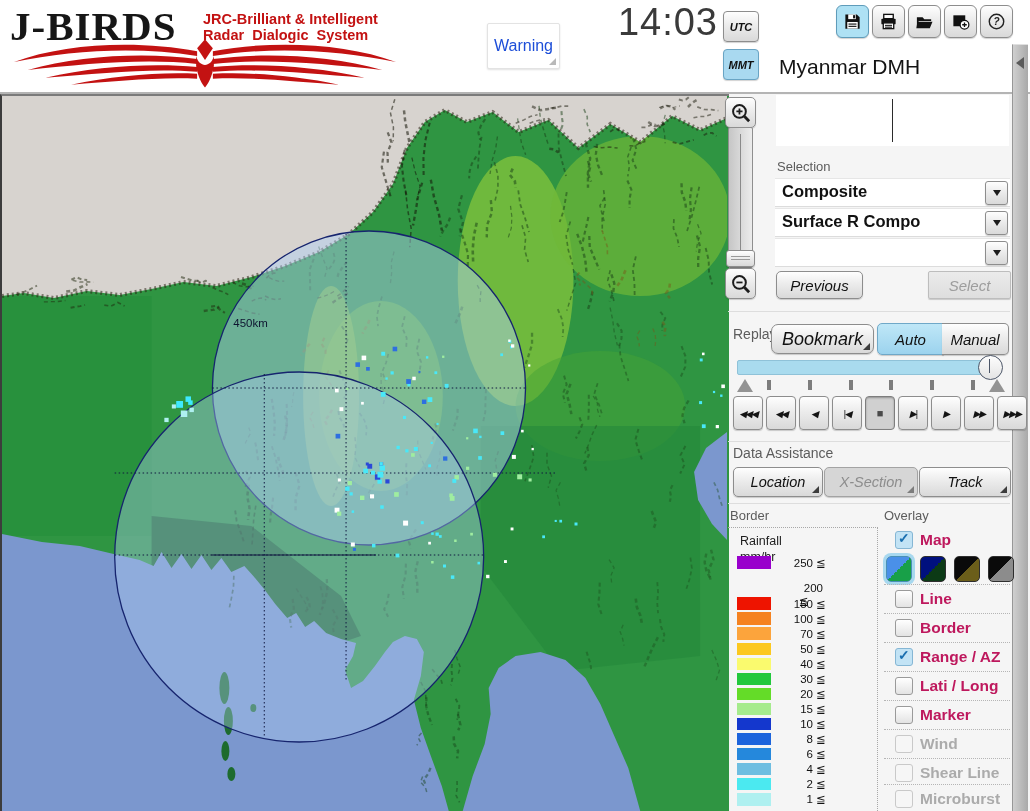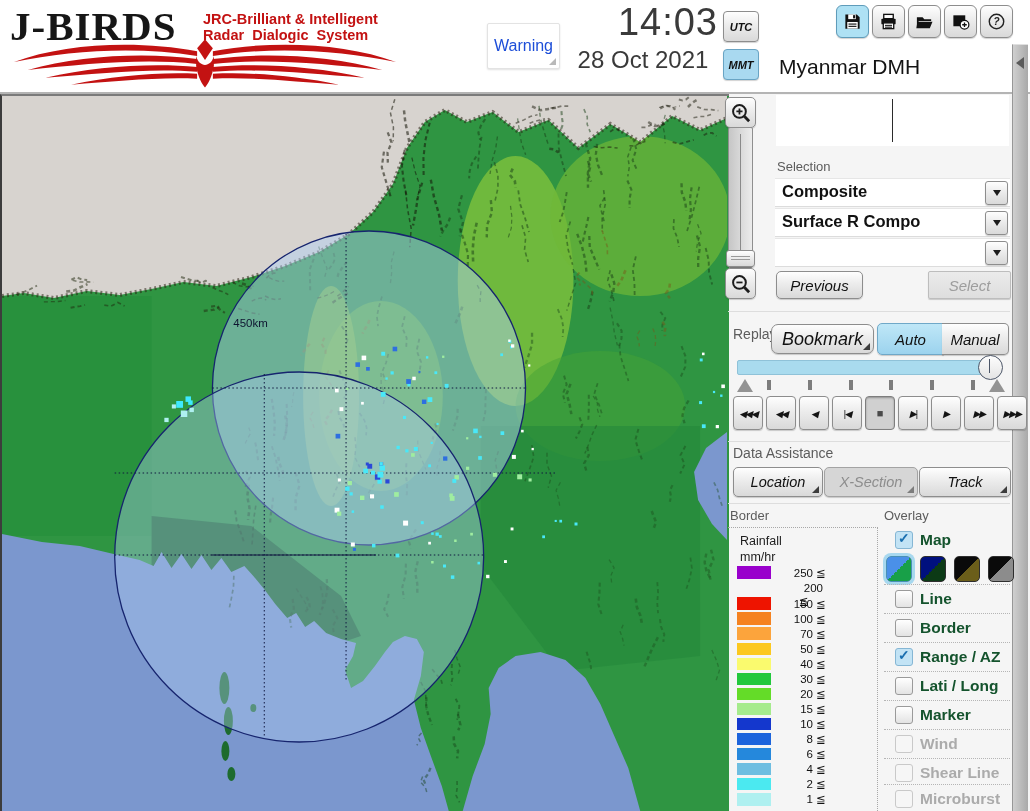--- a/index.html
+++ b/index.html
@@ -91,21 +91,21 @@
   #col-div{left:877px;top:527px;width:1px;height:284px;border-left:1px dotted #a8a8a8;}
   #legend-t1{position:absolute;left:12px;top:6px;font-size:12.5px;color:#1d1d1d;}
   #legend-t2{position:absolute;left:12px;top:22px;font-size:12.5px;color:#1d1d1d;}
   .lrow{position:absolute;left:9px;width:130px;height:13px;display:flex;align-items:center;}
   .lsw{width:34px;height:12.5px;}
   .lval{width:42px;text-align:right;font-size:11.5px;color:#111;}
   .lsuf{margin-left:3px;font-size:11.5px;color:#111;}
   #overlay-block{left:884px;top:527px;width:128px;height:284px;}
   .orow{position:absolute;left:0;width:128px;height:22px;display:flex;align-items:center;}
   .orow .cb{margin-left:11px;}
-  .olabel{margin-left:7px;font-size:15.5px;font-weight:bold;color:#14532d;white-space:nowrap;}
+  .olabel{margin-left:7px;font-size:15.5px;font-weight:bold;color:#be185d;white-space:nowrap;}
   .orow.disabled .olabel{color:#ababab;}
   .cb{width:16px;height:16px;border:1px solid #9a9a9a;border-radius:3px;background:linear-gradient(#fff,#e3e3e3);
       position:relative;flex:none;}
   .cb.checked{background:#c2e3f5;border-color:#85b6d4;}
   .cb.checked::after{content:"✓";position:absolute;left:2px;top:-2px;font-size:14px;font-weight:bold;color:#1a6fb0;}
   .orow.disabled .cb{border-color:#c9c9c9;background:#f6f6f6;}
   .odiv{position:absolute;left:0;width:126px;border-top:1px dotted #b5b5b5;}
   #mapstyle-row{position:absolute;left:2px;top:29px;display:flex;gap:8px;}
   .msw{width:24px;height:24px;border-radius:5px;border:1.5px solid #2e2e2e;flex:none;}
   .msw.selected{box-shadow:0 0 0 3px #a7d8ef;border-color:#4a90b6;}
@@ -126,21 +126,20 @@
       </g>
       <use href="#wingL" transform="translate(392,0) scale(-1,1)"></use>
       <path d="M188,12 L196,3 L204,12 L200,18 L196,24 L192,18 Z"></path>
       <path d="M187,20 C190,32 202,32 205,20 L205,30 C203,42 199,48 196,52 C193,48 189,42 187,30 Z"></path>
     </g>
   </svg>
   <div id="warning-btn" class="abs corner-tri">
     <span>Warning</span>
   </div>
   <div id="clock-time" class="abs">14:03</div>
-  <div id="clock-date" class="abs">28 Oct 2021</div>
   <div id="tz-utc" class="abs tzbtn raised">UTC</div>
   <div id="tz-mmt" class="abs tzbtn raised">MMT</div>
   <div id="toolbar" class="abs">
       <div class="toolbtn raised active">
         <span style="display: flex;">
           <svg viewBox="0 0 20 20" width="19" height="19">
             <path d="M2.5 2.5h12l3 3v12h-15z" fill="#111"></path>
             <rect x="5.5" y="2.5" width="8" height="5" fill="#fff"></rect>
             <rect x="10.6" y="3.3" width="2.2" height="3.4" fill="#111"></rect>
             <rect x="4.5" y="10.5" width="11" height="7" fill="#fff"></rect>
@@ -646,21 +645,21 @@
 <div id="da-2" class="abs raised pushbtn corner-tri dabtn">Track</div>
 
 <div class="abs hdiv" style="top:503px"></div>
 <div id="legend-label" class="abs plabel">Border</div>
 <div id="overlay-label" class="abs plabel">Overlay</div>
 <div id="col-div" class="abs"></div>
 
 <div id="legend-block" class="abs">
   <div id="legend-t1">Rainfall</div>
   <div id="legend-t2">mm/hr</div>
-<div class="lrow" style="top: 38px;">
+<div class="lrow" style="top: 28px;">
       <span class="lsw" style="background: rgb(153, 0, 204);"></span>
       <span class="lval">250</span>
       <span class="lsuf">≦</span>
     </div>
     <div class="lrow" style="top: 54.05px; flex-direction: column;">
       <span class="lsw" style="background: rgb(204, 0, 119);"></span>
       <span class="lval">200</span>
       <span class="lsuf">≦</span>
     </div>
     <div class="lrow" style="top: 69.1px;">

